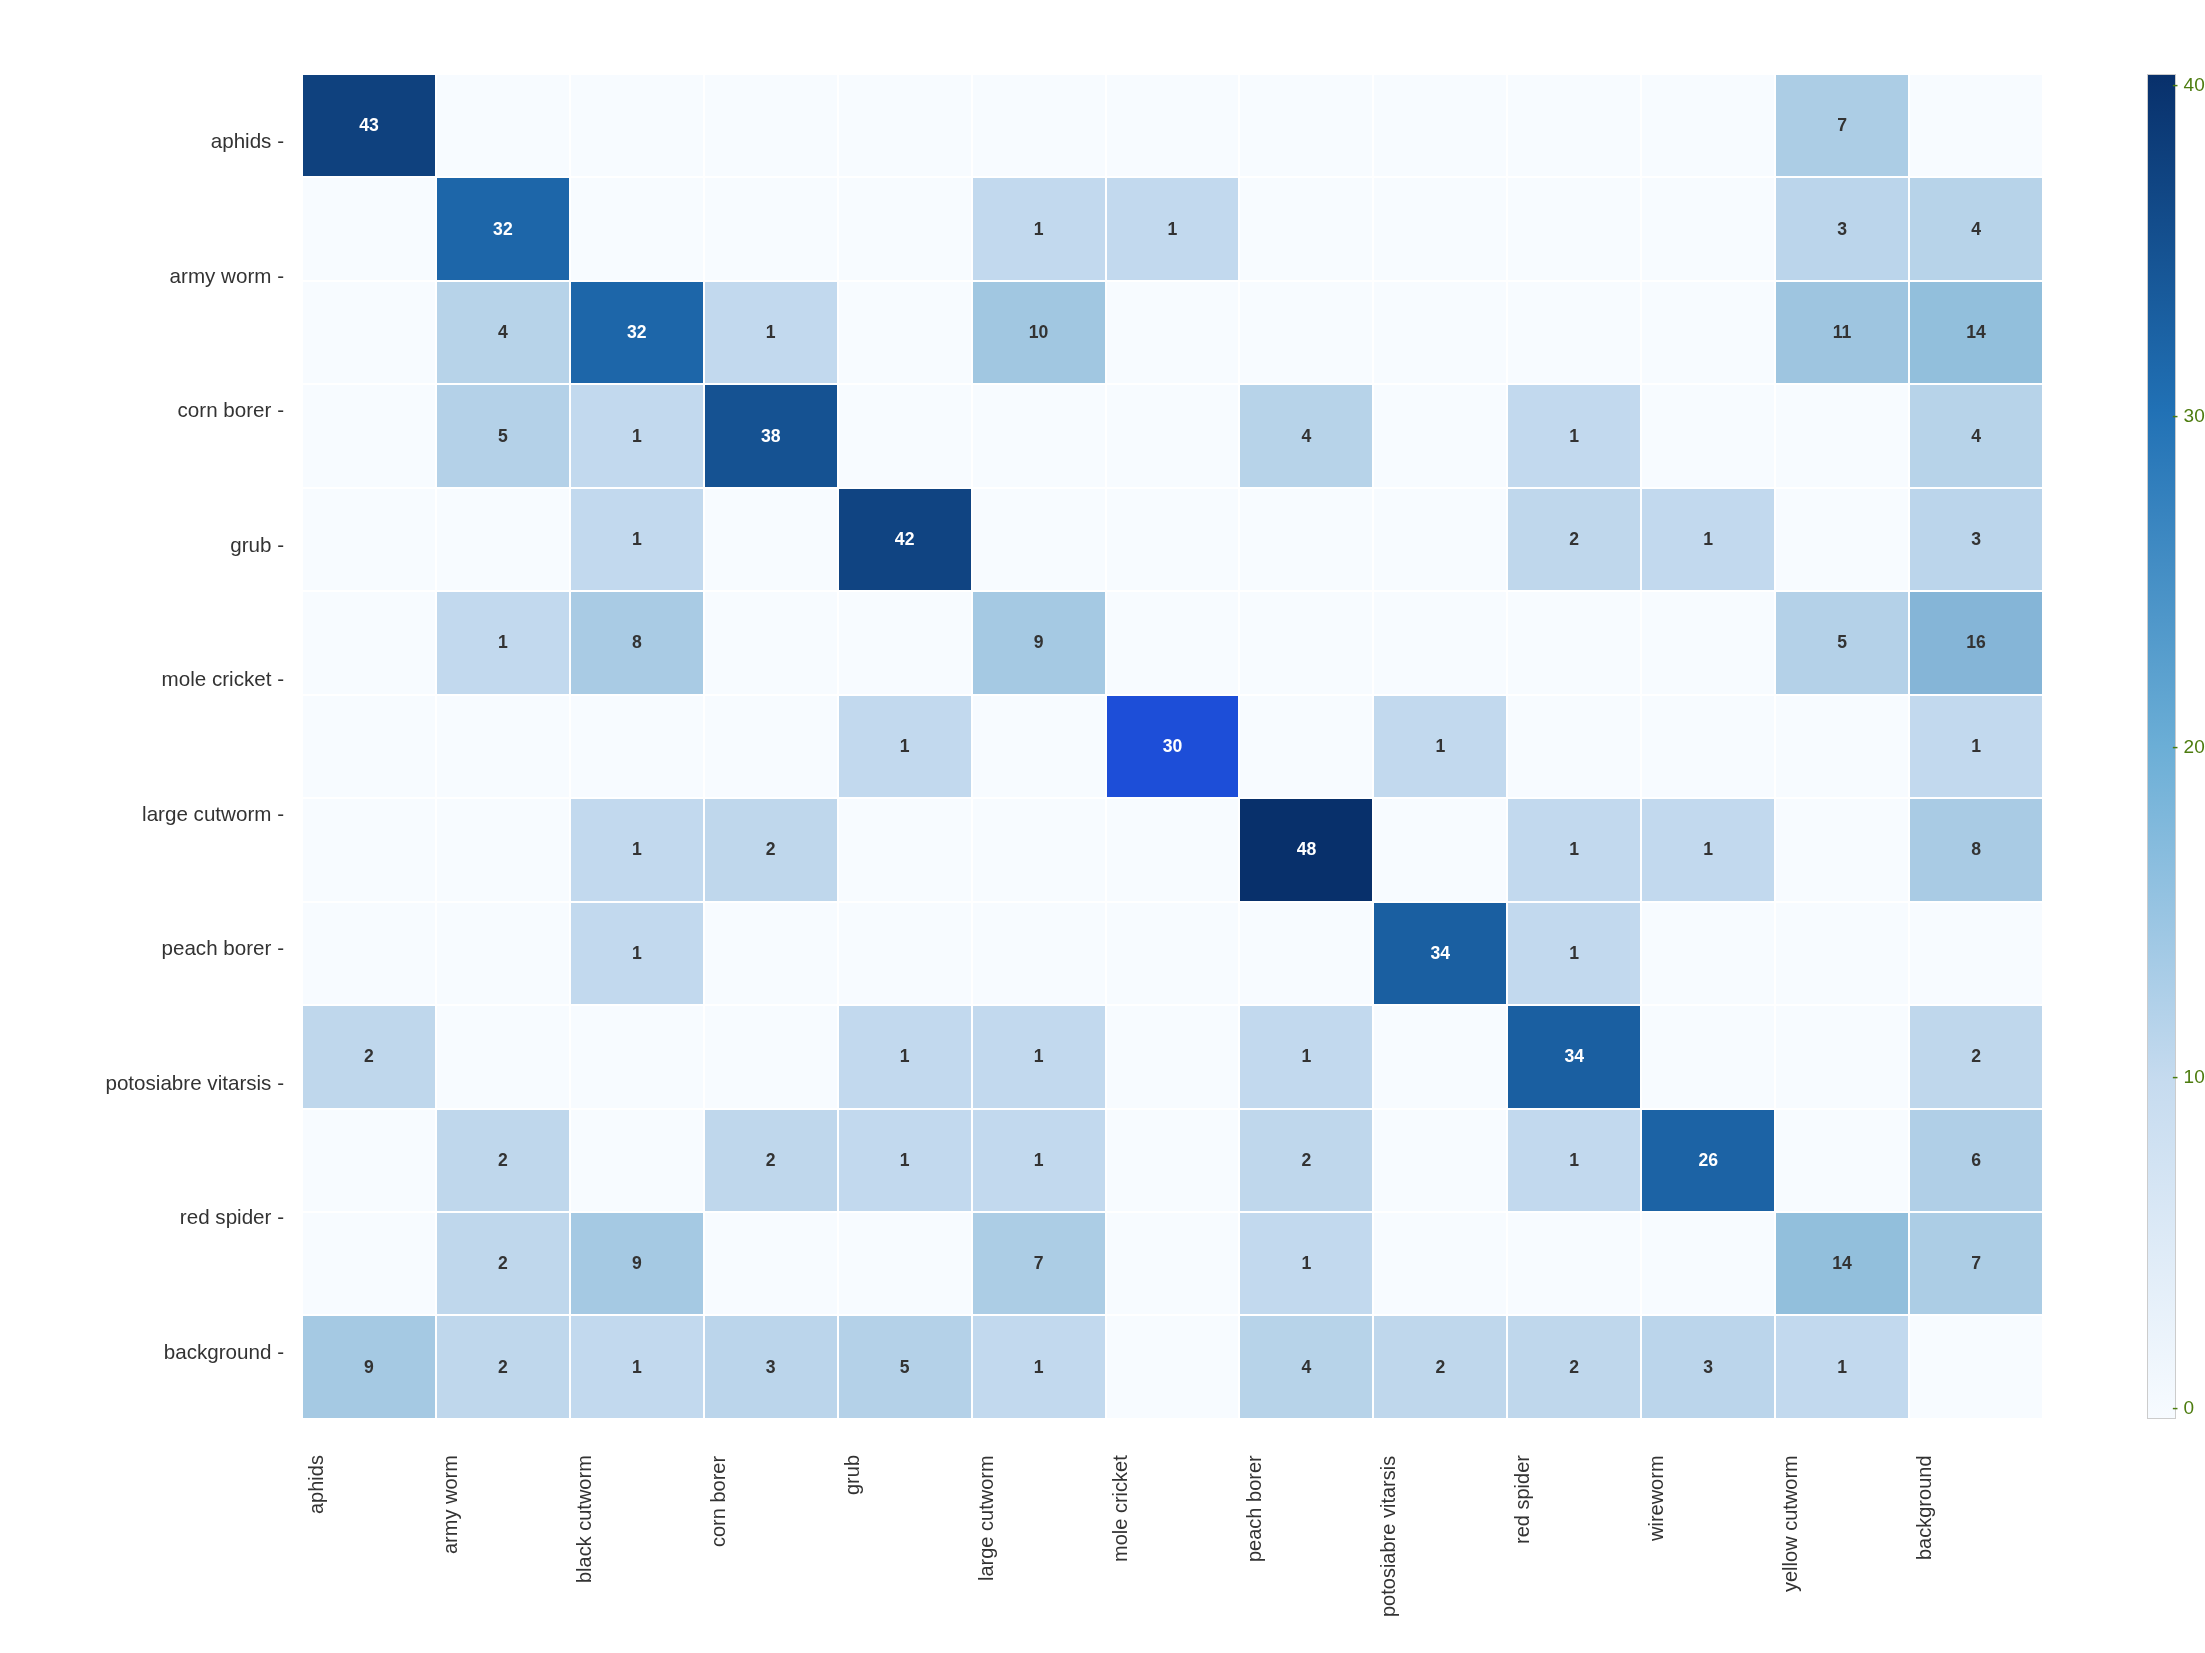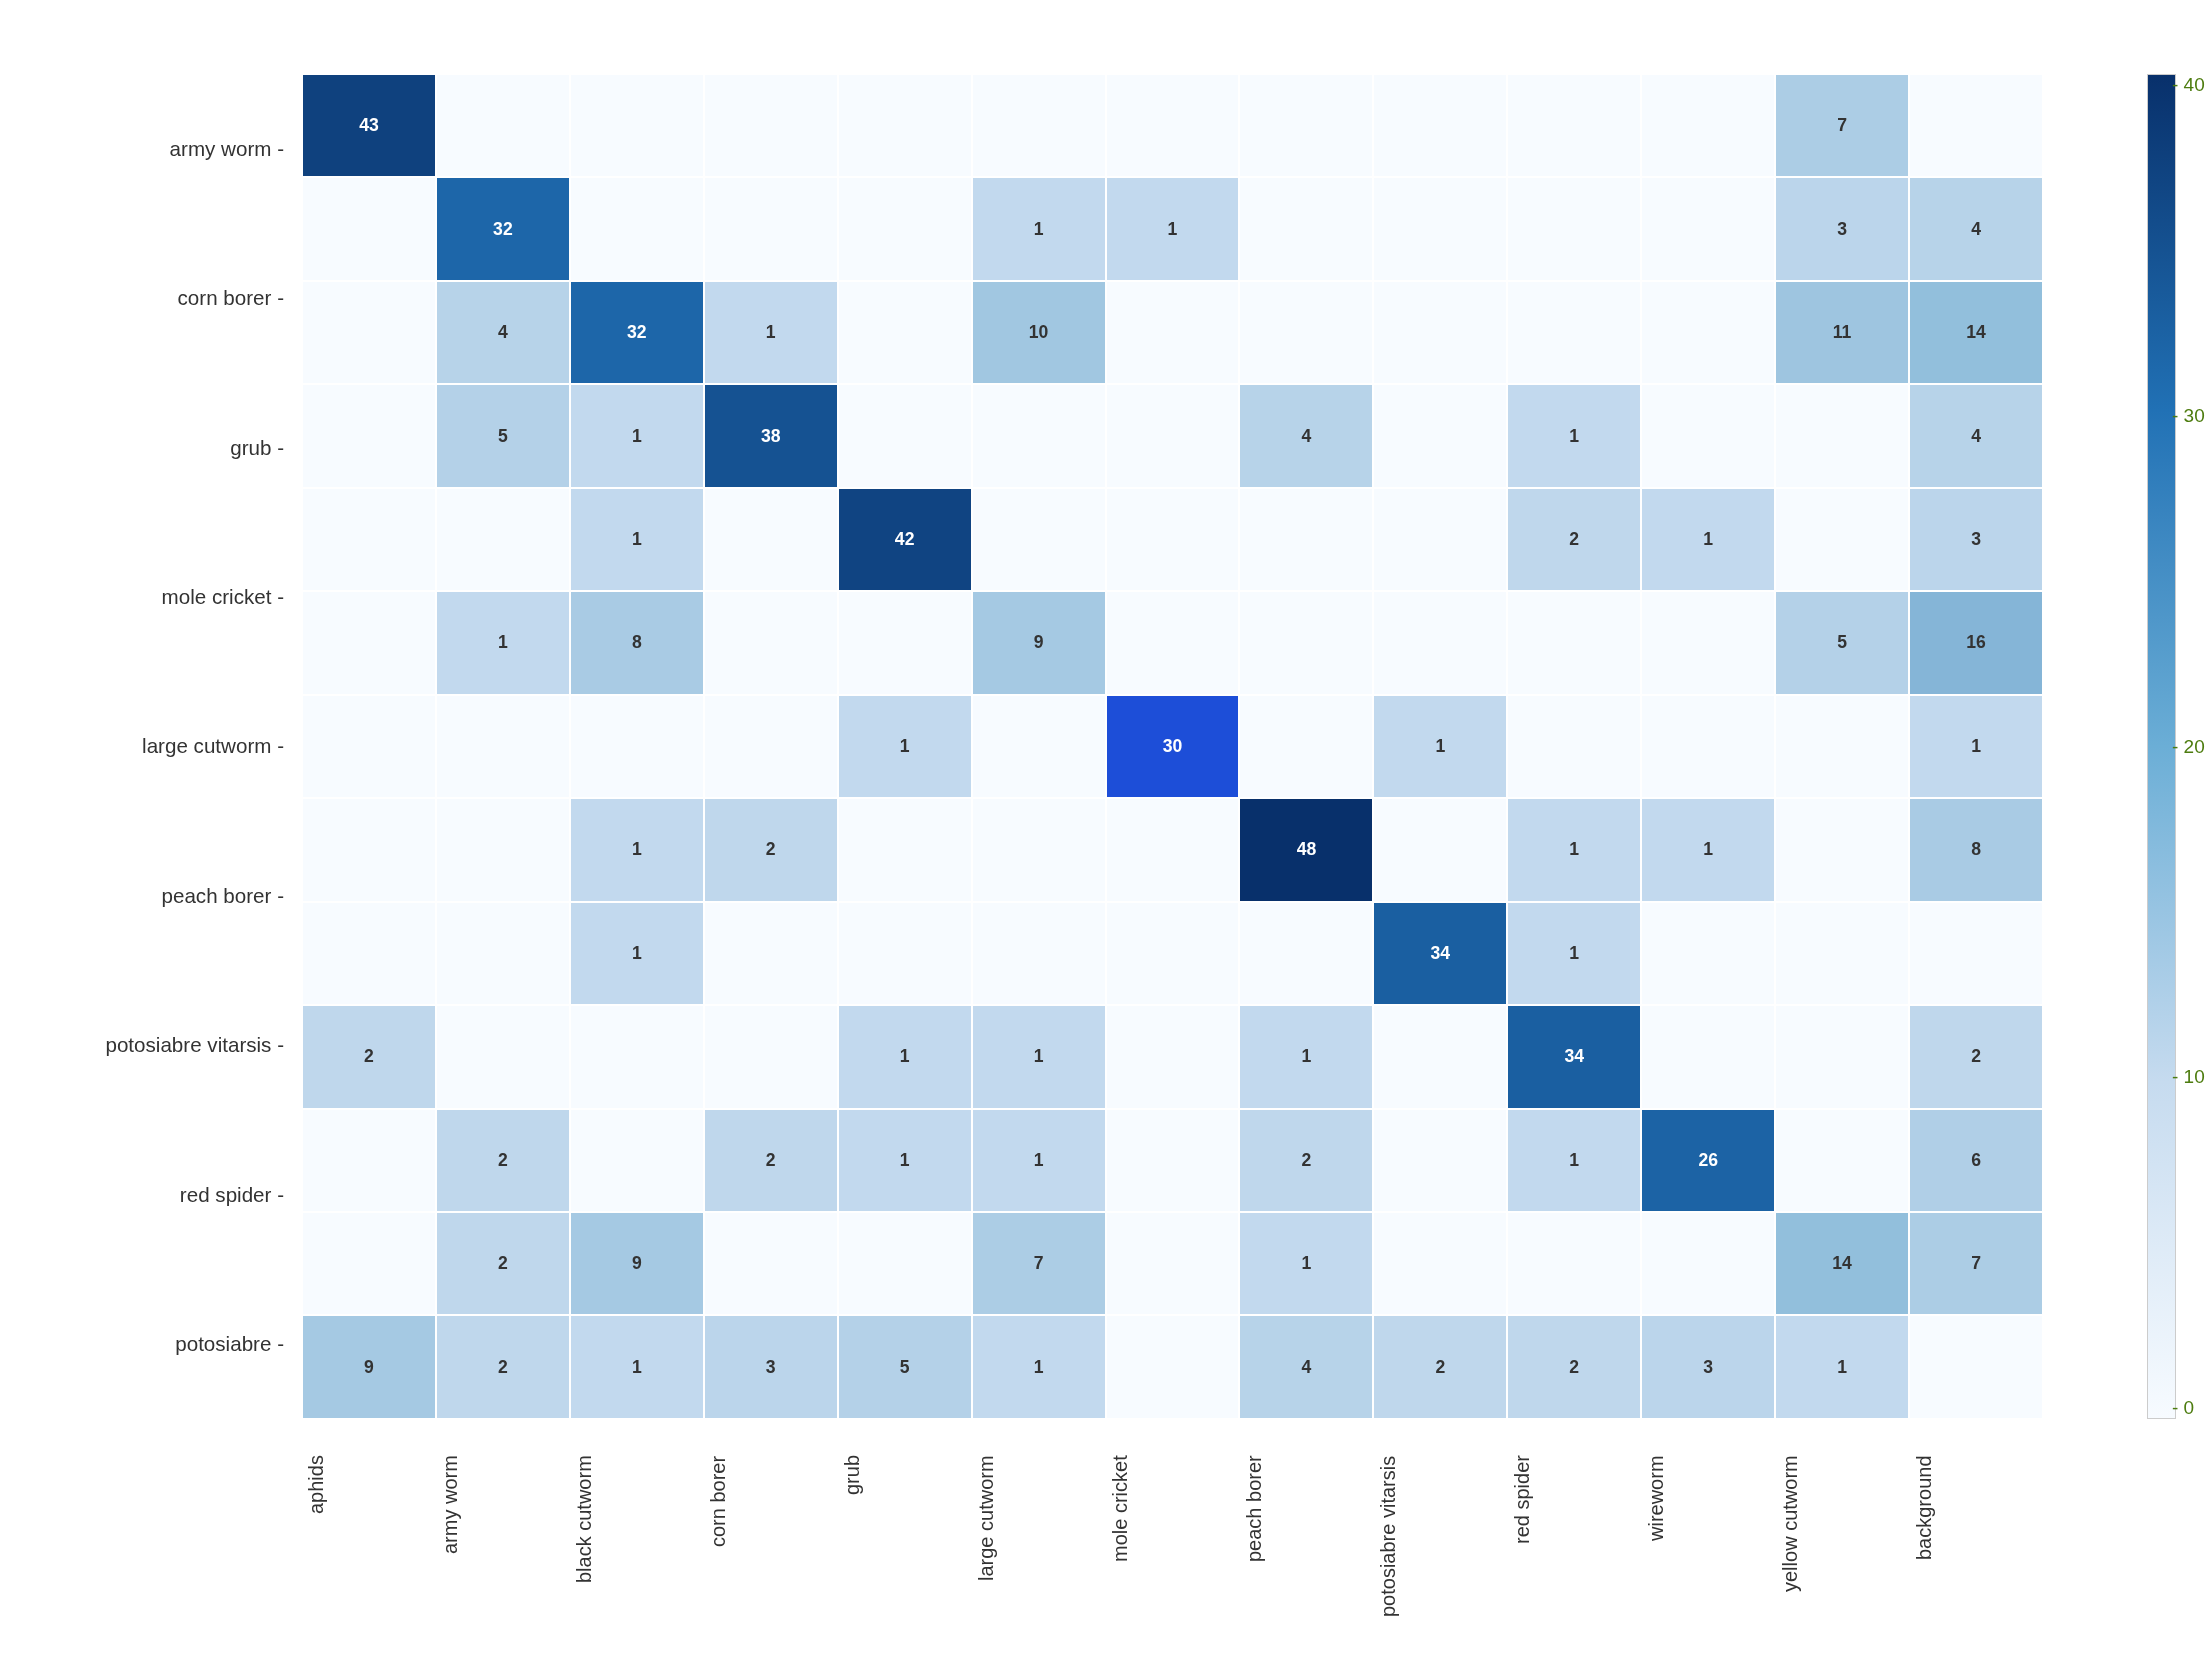--- a/index.html
+++ b/index.html
@@ -146,29 +146,30 @@
 </head>
 <body>
 
 <div class="chart-container">
   <div class="title"></div>
   <div class="y-axis-label"></div>
   <div class="x-axis-label"></div>
 
   <div class="matrix-area">
     <div class="row-labels" id="row-labels">
+        <div class="row-label">aphids -</div>
         <div class="row-label">army worm -</div>
         <div class="row-label">corn borer -</div>
         <div class="row-label">grub -</div>
         <div class="row-label">mole cricket -</div>
         <div class="row-label">large cutworm -</div>
         <div class="row-label">peach borer -</div>
         <div class="row-label">potosiabre vitarsis -</div>
         <div class="row-label">red spider -</div>
-        <div class="row-label">potosiabre -</div>
+        <div class="row-label">background -</div>
       </div>
     <div class="grid-area" id="grid-area">
         <div class="grid-row">
           <div class="cell" style="background-color: rgb(15, 65, 126); color: rgb(255, 255, 255);">43</div>
           <div class="cell" style="background-color: rgb(247, 251, 255);"></div>
           <div class="cell" style="background-color: rgb(247, 251, 255);"></div>
           <div class="cell" style="background-color: rgb(247, 251, 255);"></div>
           <div class="cell" style="background-color: rgb(247, 251, 255);"></div>
           <div class="cell" style="background-color: rgb(247, 251, 255);"></div>
           <div class="cell" style="background-color: rgb(247, 251, 255);"></div>

